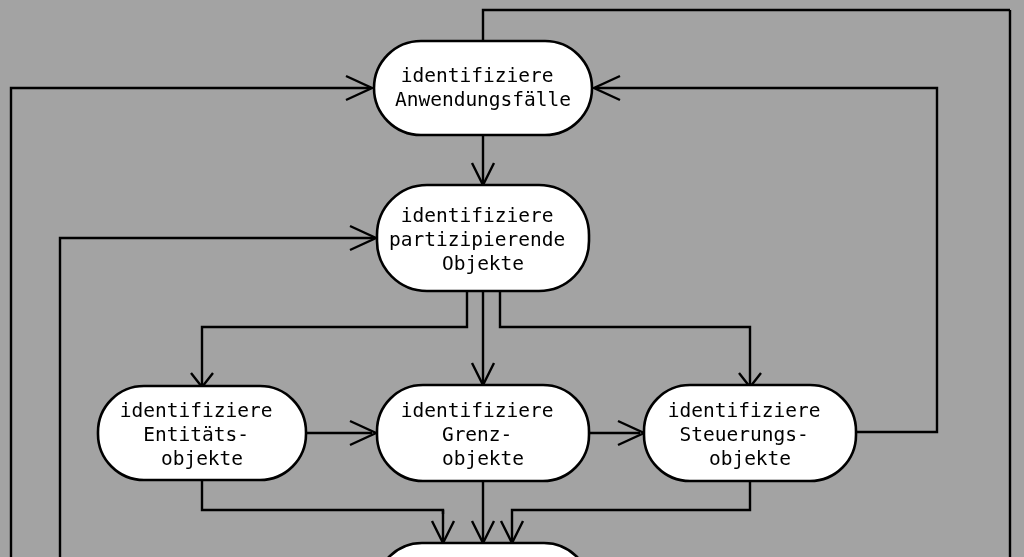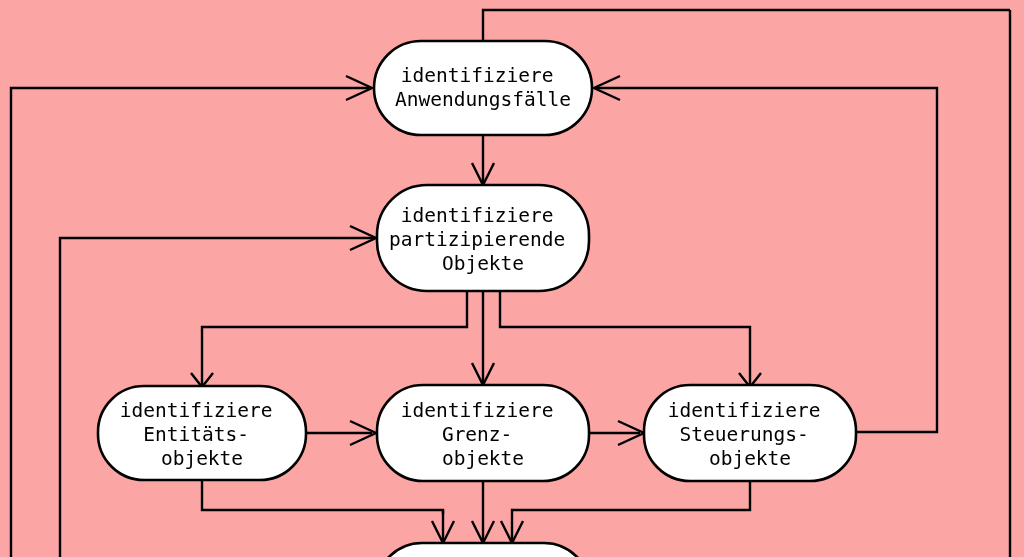--- a/index.html
+++ b/index.html
@@ -7,21 +7,21 @@
     padding: 0;
     background: #ffffff;
   }
   body {
     font-family: "DejaVu Sans Mono", monospace;
   }
   #diagram-root {
     position: relative;
     width: 1024px;
     height: 557px;
-    background: #fca5a5;
+    background: #a3a3a3;
     overflow: hidden;
   }
   #flow-svg {
     position: absolute;
     top: 0;
     left: 0;
     width: 1024px;
     height: 557px;
   }
   .edge-line {

